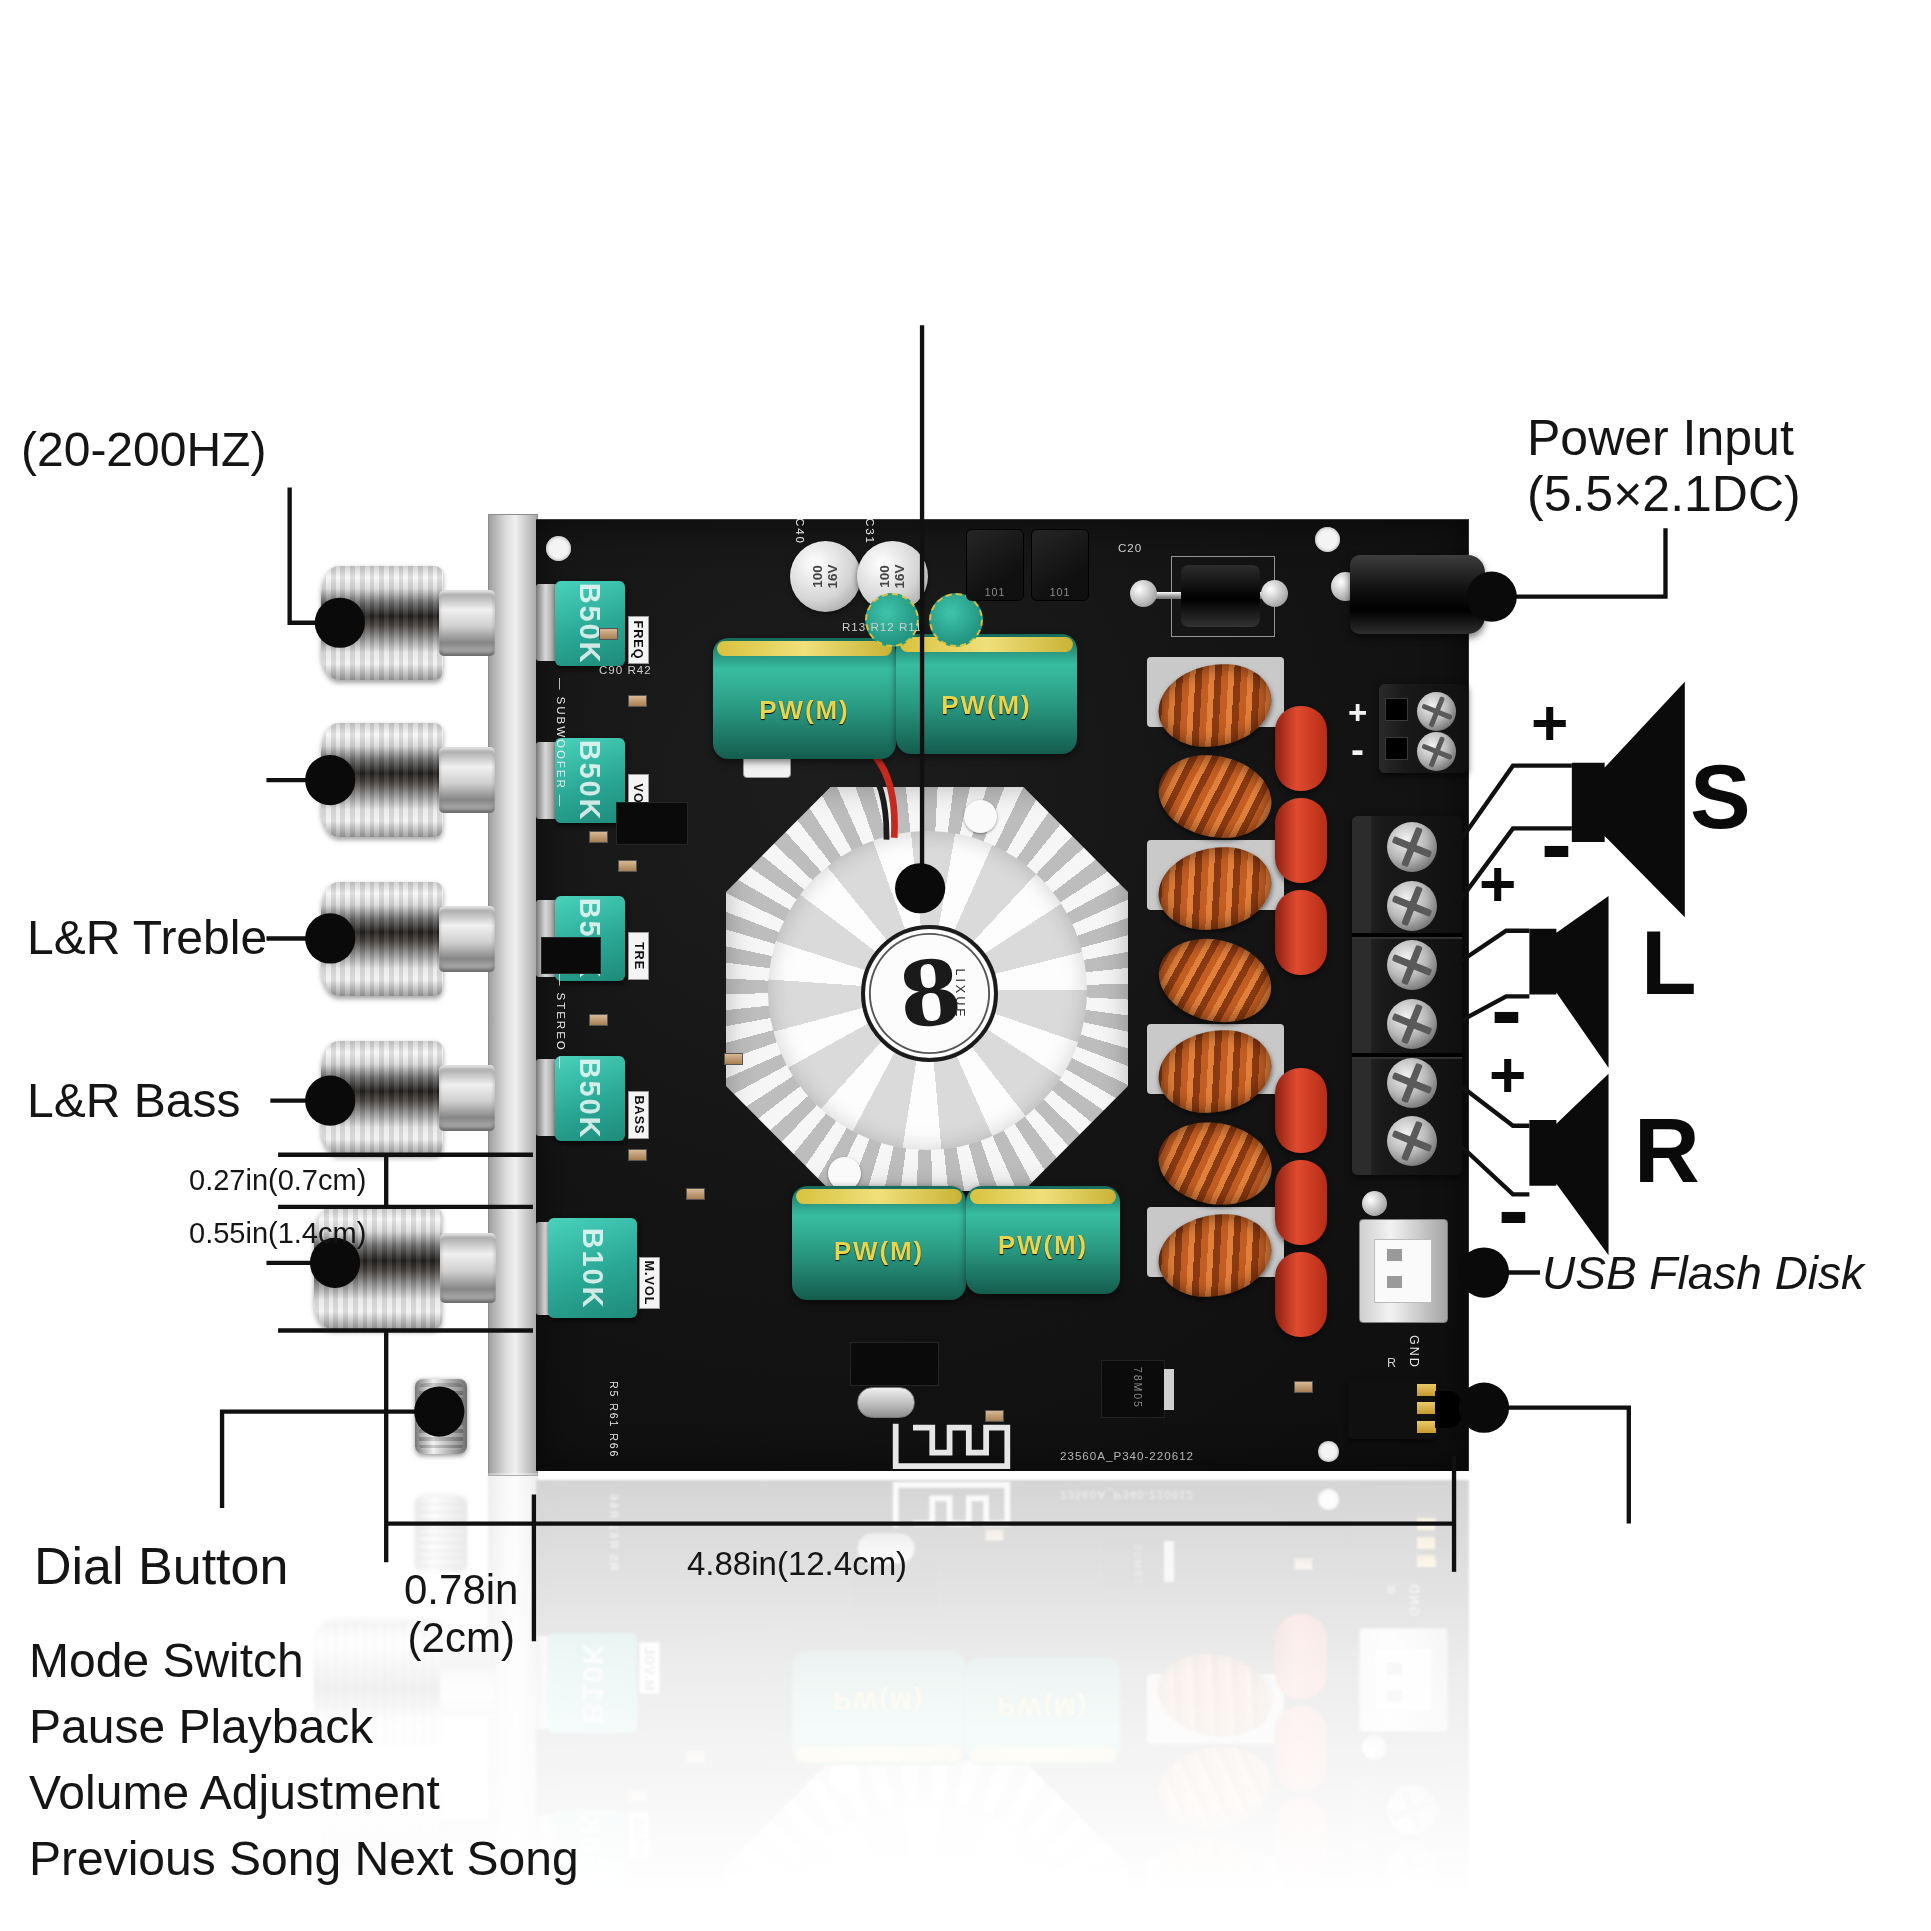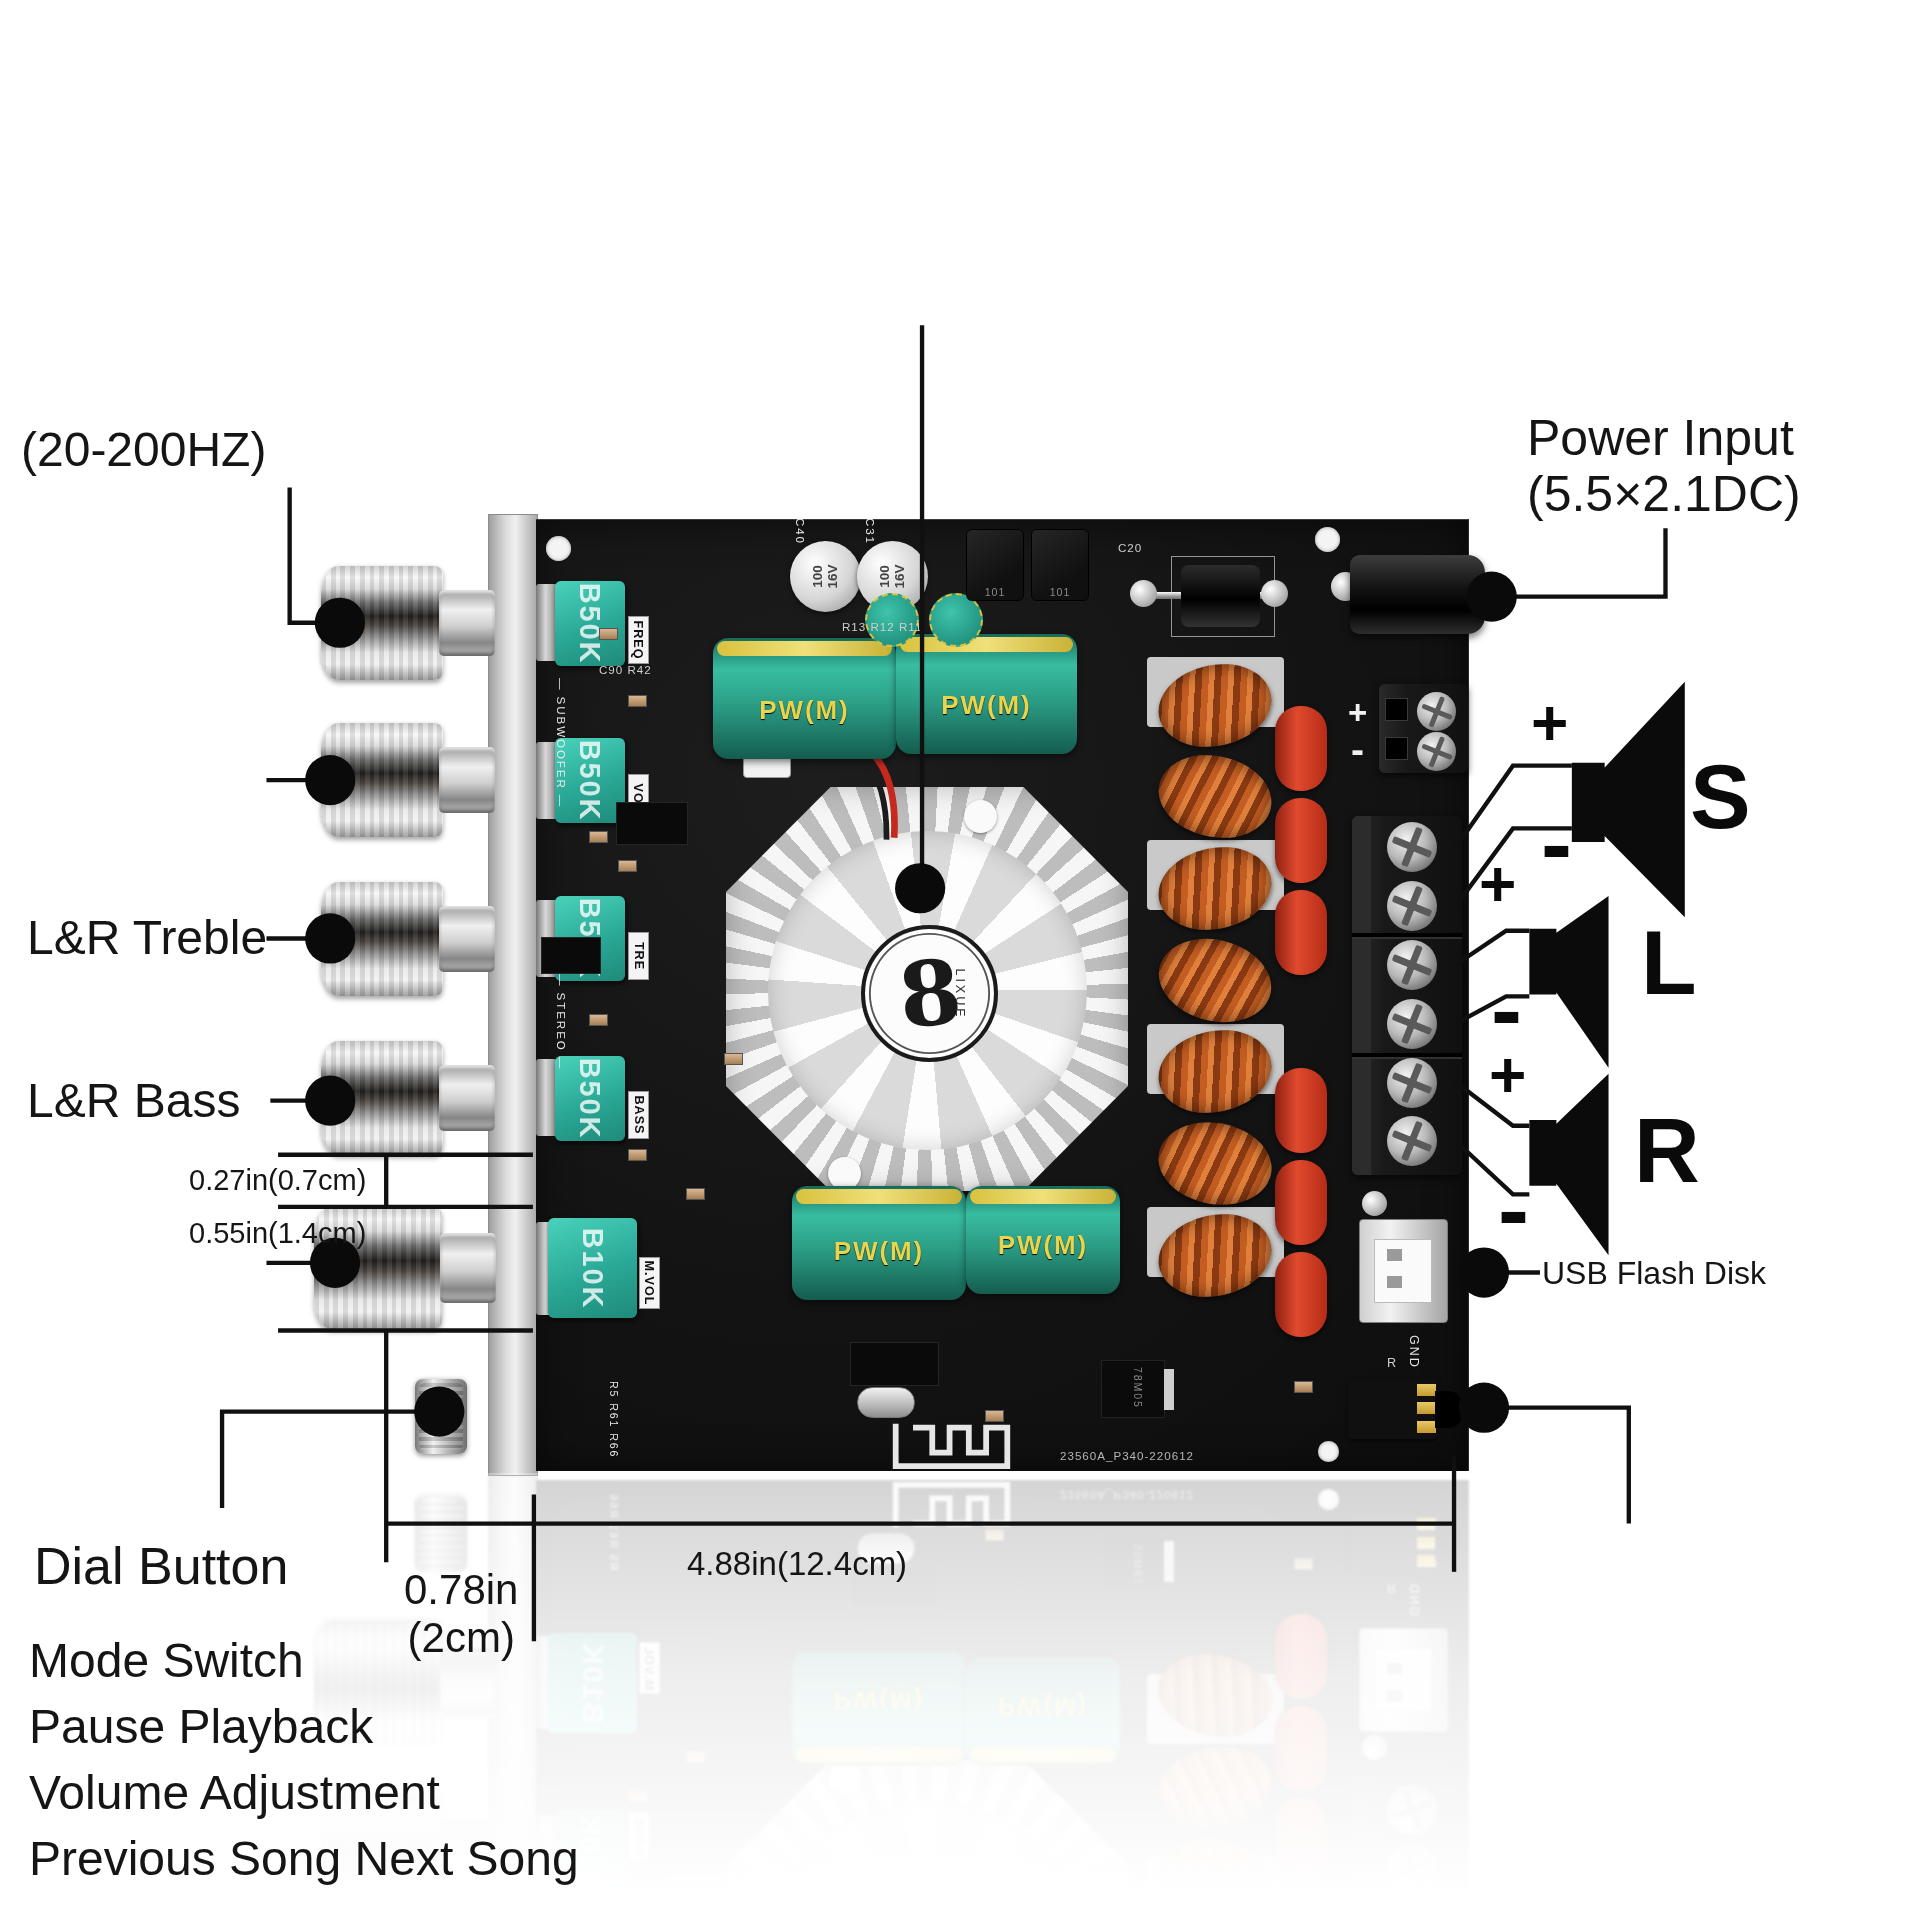--- a/index.html
+++ b/index.html
@@ -10,21 +10,21 @@
   .banner{left:181px;top:191px;width:1430px;height:134px;z-index:6;
           background:linear-gradient(78deg,#000 30%,#1c1c1c 62%,#4a4a4a 100%);
           display:flex;align-items:center;}
   .banner span{display:inline-block;font-size:98px;color:#fff;white-space:nowrap;
                padding-left:35px;transform:scaleX(.95);transform-origin:left center;}
   
   .lbl{z-index:7;font-size:48px;line-height:54px;color:#151515;white-space:nowrap;}
   .lbl.small{font-size:29px;line-height:33px;}
   .lbl.mid{font-size:42px;line-height:48px;}
   .lbl.dim{font-size:33px;}
-  .lbl.right{font-size:32px;line-height:54px;}
+  .lbl.right{font-size:46px;line-height:54px;font-style:italic;}
   .spk-letter{z-index:7;font-size:91px;font-weight:700;color:#0a0a0a;}
   .sign{z-index:7;font-weight:700;color:#0a0a0a;line-height:1;}
   .sign.plus{font-size:64px;}
   .sign.minus{font-size:93px;}
   svg.overlay{left:0;top:0;z-index:6;}
   
   .board-wrap{left:309px;top:512px;width:1183px;height:962px;z-index:3;}
   .alu{left:179px;top:1.9px;width:48px;height:960px;background:linear-gradient(90deg,#9f9f9f,#dcdcdc 35%,#f0f0f0 55%,#a8a8a8);border:1px solid #8c8c8c;}
   .pcb{left:227px;top:6.8px;width:932px;height:951px;background:radial-gradient(circle at 30% 28%,#1d1d1d,#131313 55%,#0e0e0e);
        border-top:1.9px solid #3c3c3c;border-right:1.9px solid #2c2c2c;box-shadow:inset 0 0 39px rgba(0,0,0,.6);}

